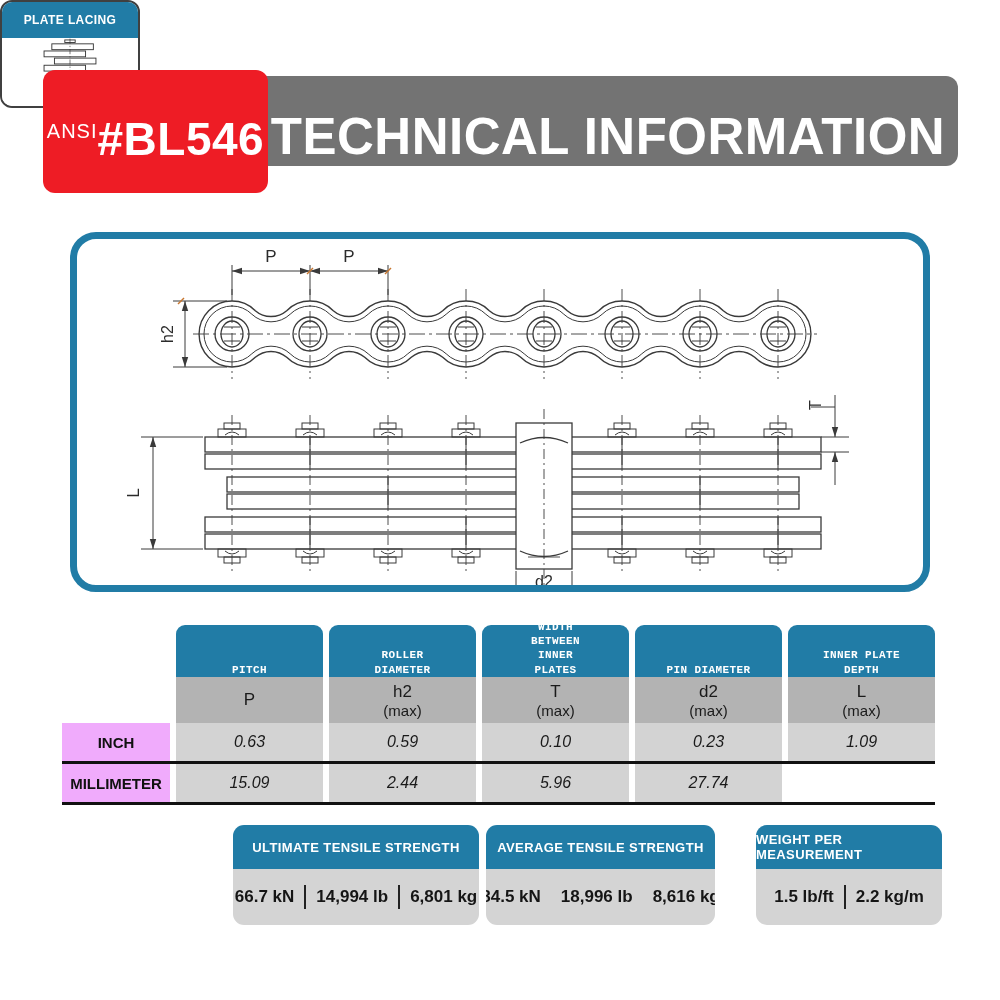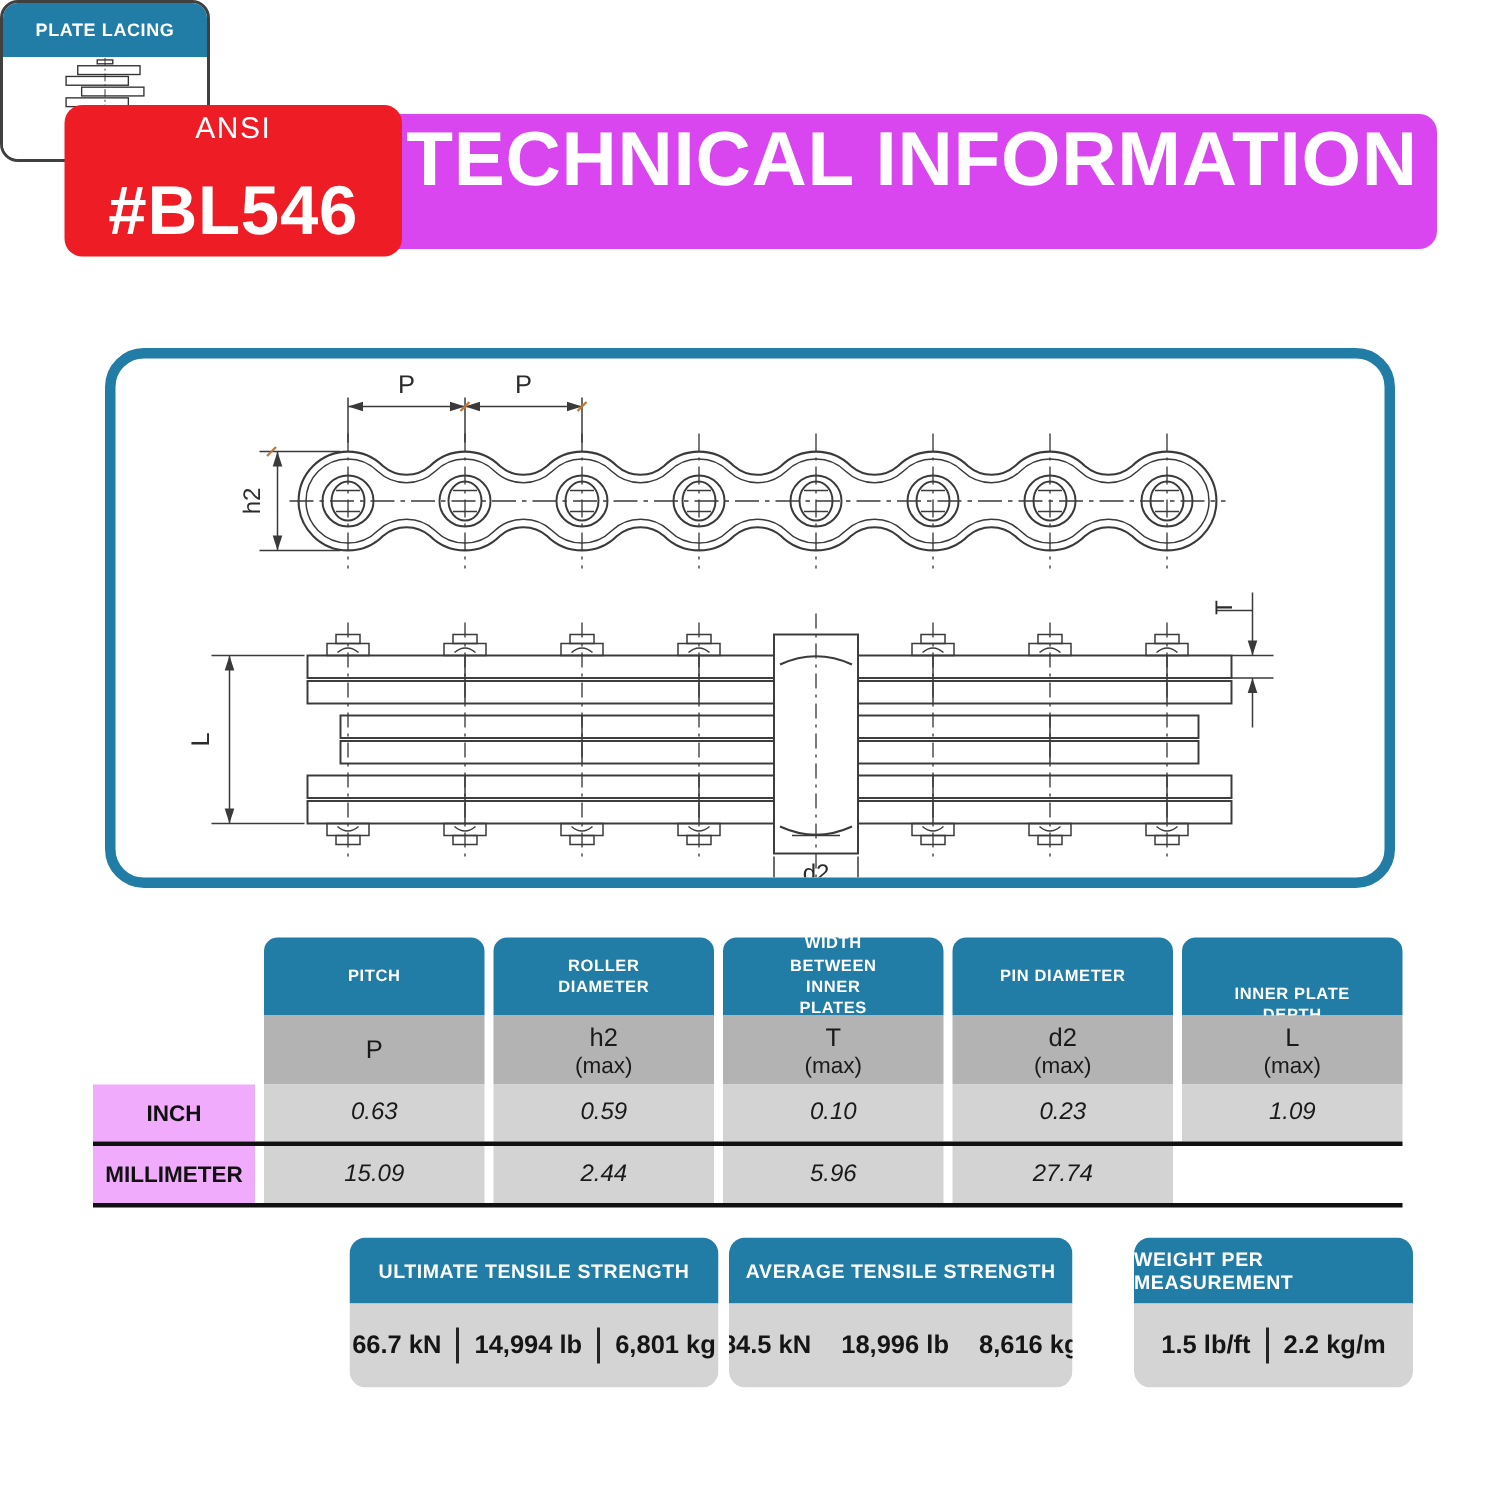--- a/index.html
+++ b/index.html
@@ -2,37 +2,37 @@
 <html><head>
 <meta charset="utf-8">
 <style>
   * { margin:0; padding:0; box-sizing:border-box; }
   html,body { background:#fff; }
   body { font-family:"Liberation Sans", sans-serif; }
   .page { position:relative; width:1000px; height:1000px; background:#fff; overflow:hidden; }
 
   
   .banner-teal { position:absolute; left:258px; top:76px; width:700px; height:90px;
-    background:#d946ef; border-radius:0 12px 12px 0; display:flex; align-items:flex-start; justify-content:center; z-index:1; }
+    background:#737373; border-radius:0 12px 12px 0; display:flex; align-items:flex-end; justify-content:center; z-index:1; }
   .banner-title { color:#fff; font-size:51px; font-weight:bold; letter-spacing:0.5px; white-space:nowrap; }
-  .banner-red { position:absolute; left:43px; top:70px; width:225px; height:101px;
-    background:#EE1C25; border-radius:12px; display:flex; flex-direction:column; align-items:center; justify-content:center; z-index:2; }
+  .banner-red { position:absolute; left:43px; top:70px; width:225px; height:123px;
+    background:#EE1C25; border-radius:12px; display:flex; flex-direction:row; align-items:center; justify-content:center; z-index:2; }
   .banner-series { color:#fff; font-size:20px; letter-spacing:1px; }
   .banner-part { color:#fff; font-size:46px; font-weight:bold; letter-spacing:0.5px; margin-top:15px; }
 
   
   .diagram-panel { position:absolute; left:70px; top:232px; width:860px; height:360px;
     border:7px solid #217CA6; border-radius:26px; background:#fff; overflow:hidden; }
   .diagram-panel svg { display:block; }
 
   
   .spec-table { position:absolute; left:62px; top:625px; width:873px;
     display:grid; grid-template-columns:108px repeat(5, 1fr); column-gap:6px;
     grid-template-rows:52px 46px 38px 3px 38px 3px; }
-  .th { background:#217CA6; border-radius:9px 9px 0 0; display:flex; align-items:center; justify-content:center; text-align:center; }
+  .th { background:#217CA6; border-radius:9px 9px 0 0; display:flex; align-items:flex-end; justify-content:center; text-align:center;font-family:Liberation Mono, monospace; }
   .th span { color:#fff; font-size:11px; font-weight:bold; letter-spacing:0.4px; line-height:1.3; }
   .hw-xnarrow { max-width:64px; }
   .hw-narrow  { max-width:78px; }
   .hw-med     { max-width:82px;margin-top:38px; }
   .sym-cell { background:#B3B3B3; display:flex; flex-direction:column; align-items:center; justify-content:center; }
   .sym { font-size:17px; color:#1a1a1a; }
   .sym-max { font-size:15px; color:#1a1a1a; }
   .sym-max:empty { display:none; }
   .val-cell { background:#D3D3D3; display:flex; align-items:center; justify-content:center; font-size:16px; color:#1a1a1a;font-style:italic; }
   .rowlabel { background:#f0abfc; display:flex; align-items:center; justify-content:center; font-size:15px; font-weight:bold; color:#111; }

